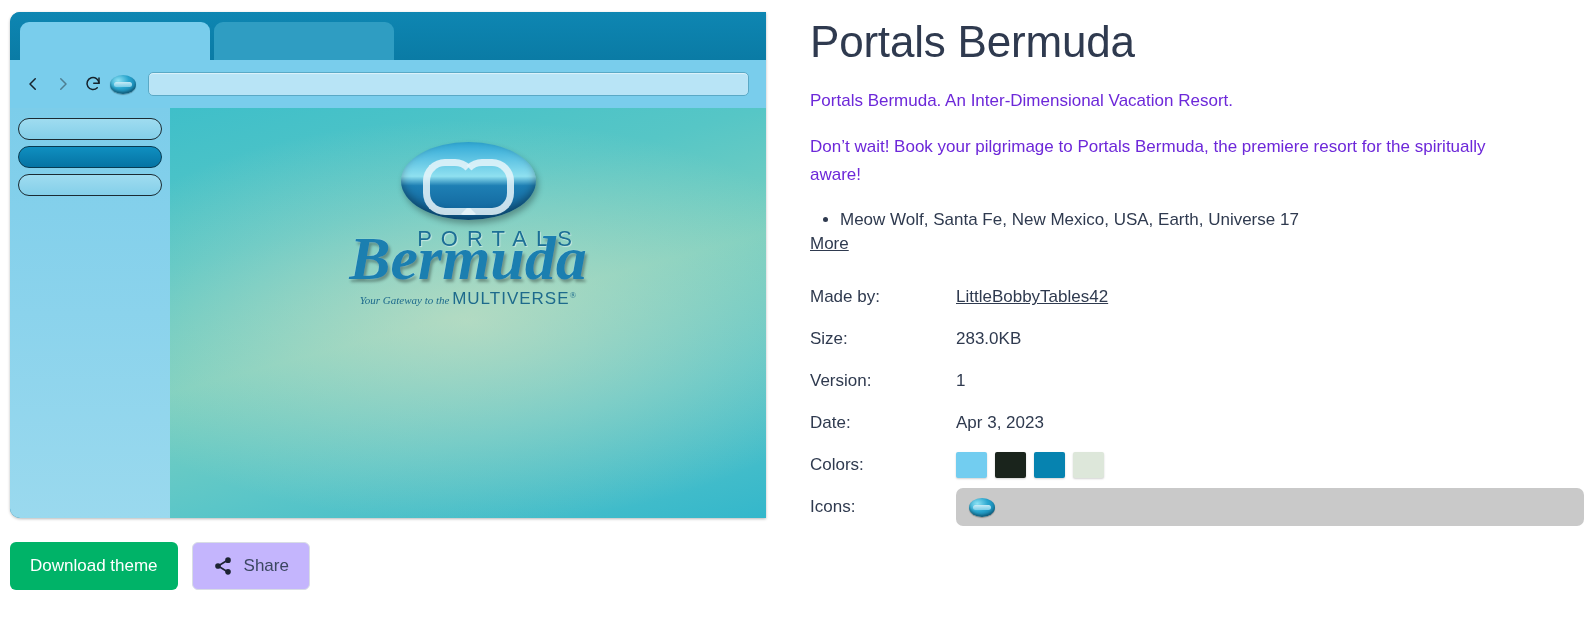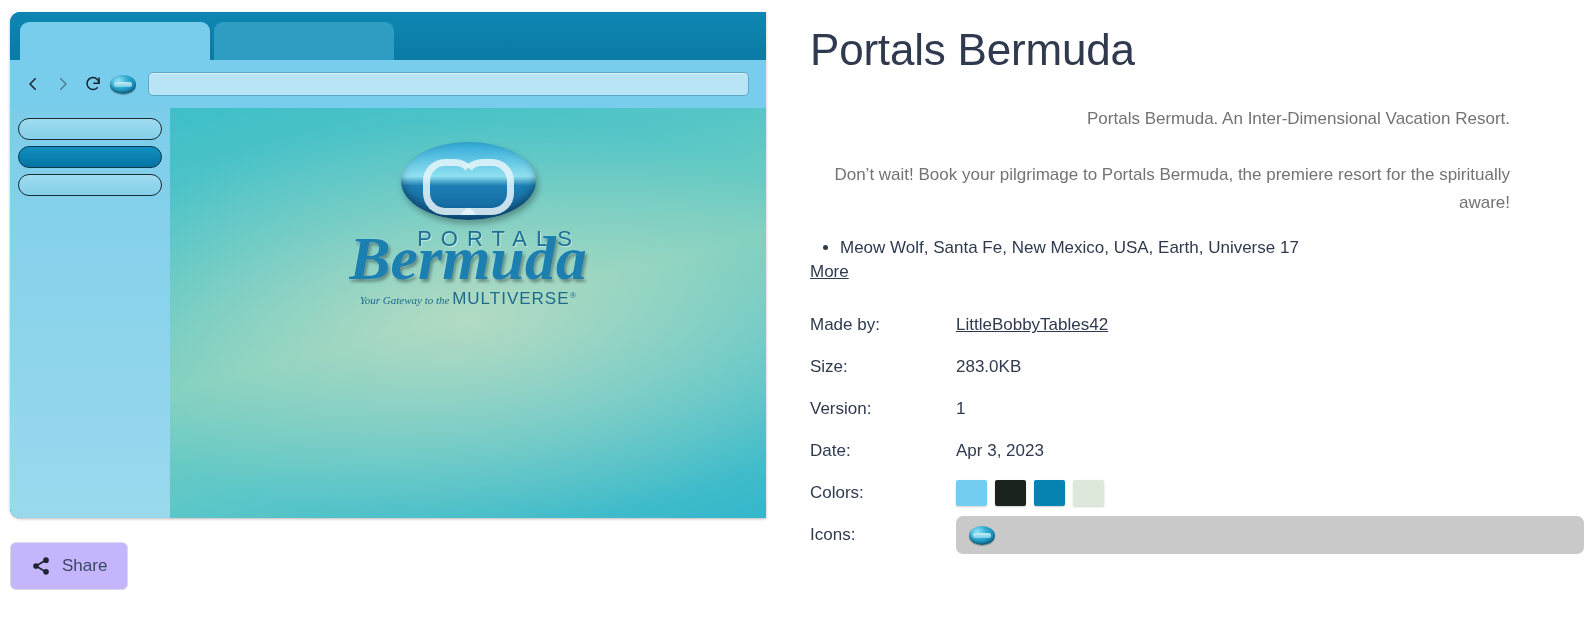--- a/index.html
+++ b/index.html
@@ -228,38 +228,37 @@
     background: #c4b5fd;
     color: #3b4761;
     border: 1px solid #d8dde5;
     padding: 0 20px;
   }
   .btn-ghost svg { display: block; }
 
   
   .details {
     position: absolute;
-    left: 810px; top: 16px;
+    left: 810px; top: 8px;
     width: 786px; height: 478px;
   }
   .title {
     margin: 8px 0 0 0;
     font-size: 44px;
     font-weight: normal;
     letter-spacing: -.2px;
     color: #2f3a4f;
     line-height: 1.2;
   }
   .para {
-    margin: 28px 0 0 0;
+    margin: 18px 0 0 0;
     font-size: 17px;
     line-height: 1.65;
-    color: #737373;
+    color: #6d28d9;
     max-width: 700px;
-    text-align: right;
   }
   .bullets {
     margin: 18px 0 0 0;
     padding-left: 30px;
     font-size: 17px;
     line-height: 1.5;
     color: #2f3a4f;
   }
   .more-link {
     display: inline-block;
@@ -356,20 +355,23 @@
             <div class="word-bermuda">Bermuda</div>
             <div class="tagline">
               <span class="script">Your Gateway to the </span><span class="caps">MULTIVERSE</span><sup>®</sup>
             </div>
           </div>
         </div>
       </div>
     </div>
 
     <div class="actions">
+      <div class="btn btn-primary">
+        <span>Download theme</span>
+      </div>
       <div class="btn btn-ghost">
         <span>
           <svg width="20" height="20" viewBox="0 0 24 24" fill="none" stroke="#1d2433" stroke-width="2" stroke-linecap="round" stroke-linejoin="round">
             <circle cx="18" cy="5" r="2.4" fill="#1d2433"></circle>
             <circle cx="6" cy="12" r="2.4" fill="#1d2433"></circle>
             <circle cx="18" cy="19" r="2.4" fill="#1d2433"></circle>
             <line x1="8.1" y1="10.9" x2="15.9" y2="6.1"></line>
             <line x1="8.1" y1="13.1" x2="15.9" y2="17.9"></line>
           </svg>
         </span>

